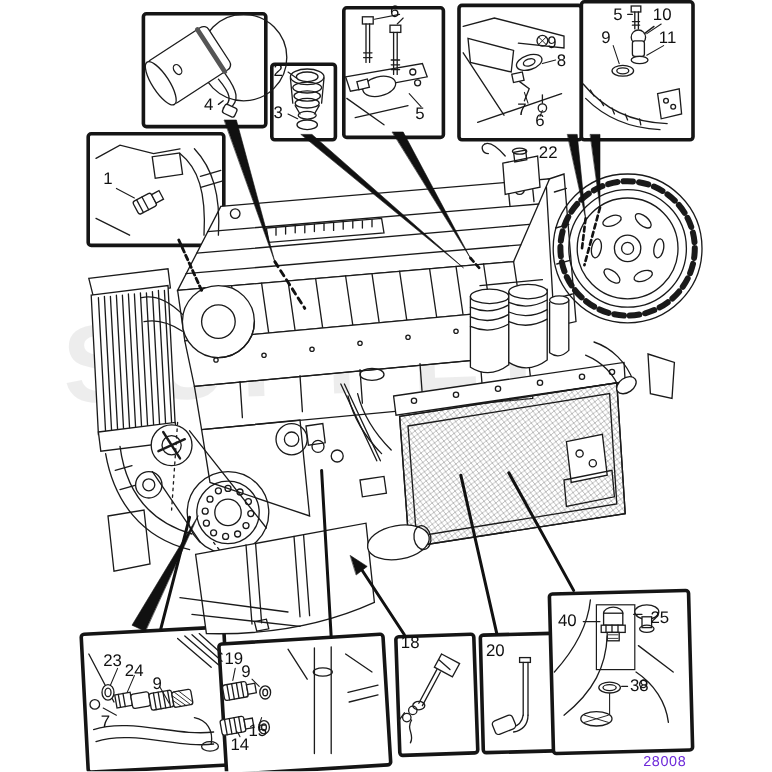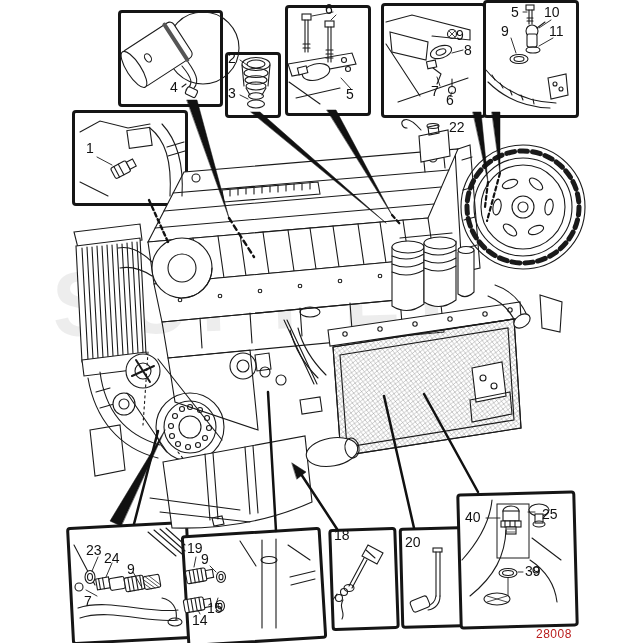--- a/index.html
+++ b/index.html
@@ -4,21 +4,21 @@
 <style>
   html,body{margin:0;padding:0;background:#fff;}
   #stage{position:relative;width:643px;height:643px;background:#fff;overflow:hidden;
          font-family:"Liberation Sans",sans-serif;}
   .cbox{position:absolute;background:#fff;border:3px solid #151515;border-radius:4px;z-index:1;}
   #watermark{position:absolute;left:52px;top:243px;width:560px;z-index:2;
              font-size:92px;font-weight:bold;letter-spacing:10px;color:#000;opacity:.065;
              transform:rotate(-2deg);user-select:none;pointer-events:none;}
   #art{position:absolute;left:0;top:0;z-index:3;}
   .lbl{position:absolute;z-index:4;font-size:14px;color:#111;line-height:14px;}
-  #fig-number{position:absolute;left:536px;top:627px;z-index:4;font-size:12px;color:#b91c1c;
+  #fig-number{position:absolute;left:536px;top:627px;z-index:4;font-size:12px;color:#6d28d9;
               letter-spacing:.5px;}
 </style>
 </head>
 <body>
 
 <div id="stage">
 
   <div class="cbox" style="left:118px;top:10px;width:99px;height:91px"></div>
   <div class="cbox" style="left:225px;top:52px;width:50px;height:60px"></div>
   <div class="cbox" style="left:285px;top:5px;width:80px;height:105px"></div>
@@ -431,16 +431,16 @@
   <span class="lbl" style="left:127px;top:562px">9</span>
   <span class="lbl" style="left:84px;top:594px">7</span>
   <span class="lbl" style="left:187px;top:541px">19</span>
   <span class="lbl" style="left:201px;top:552px">9</span>
   <span class="lbl" style="left:207px;top:601px">15</span>
   <span class="lbl" style="left:192px;top:613px">14</span>
   <span class="lbl" style="left:334px;top:528px">18</span>
   <span class="lbl" style="left:405px;top:535px">20</span>
   <span class="lbl" style="left:465px;top:510px">40</span>
   <span class="lbl" style="left:542px;top:507px">25</span>
-  <span class="lbl" style="left:525px;top:564px">39</span>
+  <span class="lbl" style="left:525px;top:564px">38</span>
 
   <span id="fig-number">28008</span>
 </div>
 
 </body></html>

